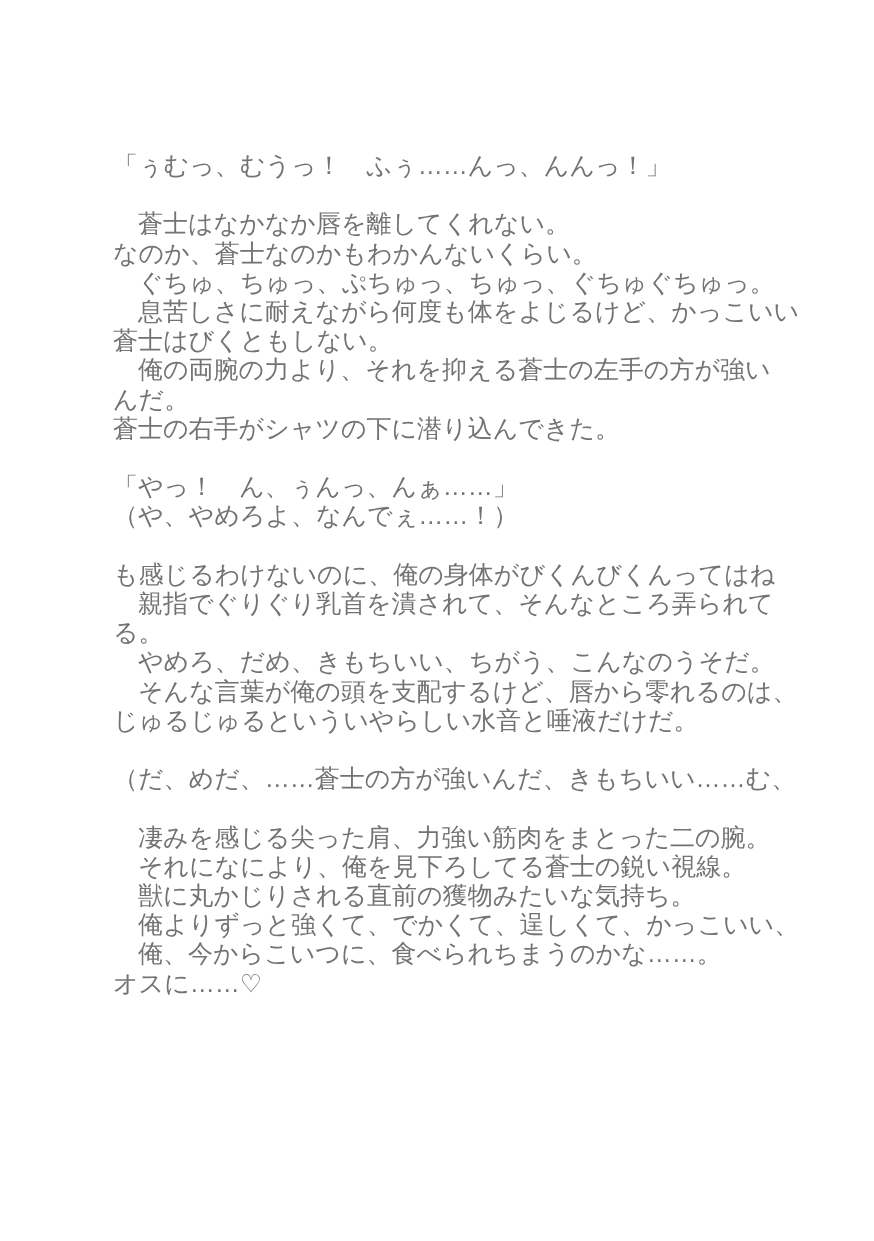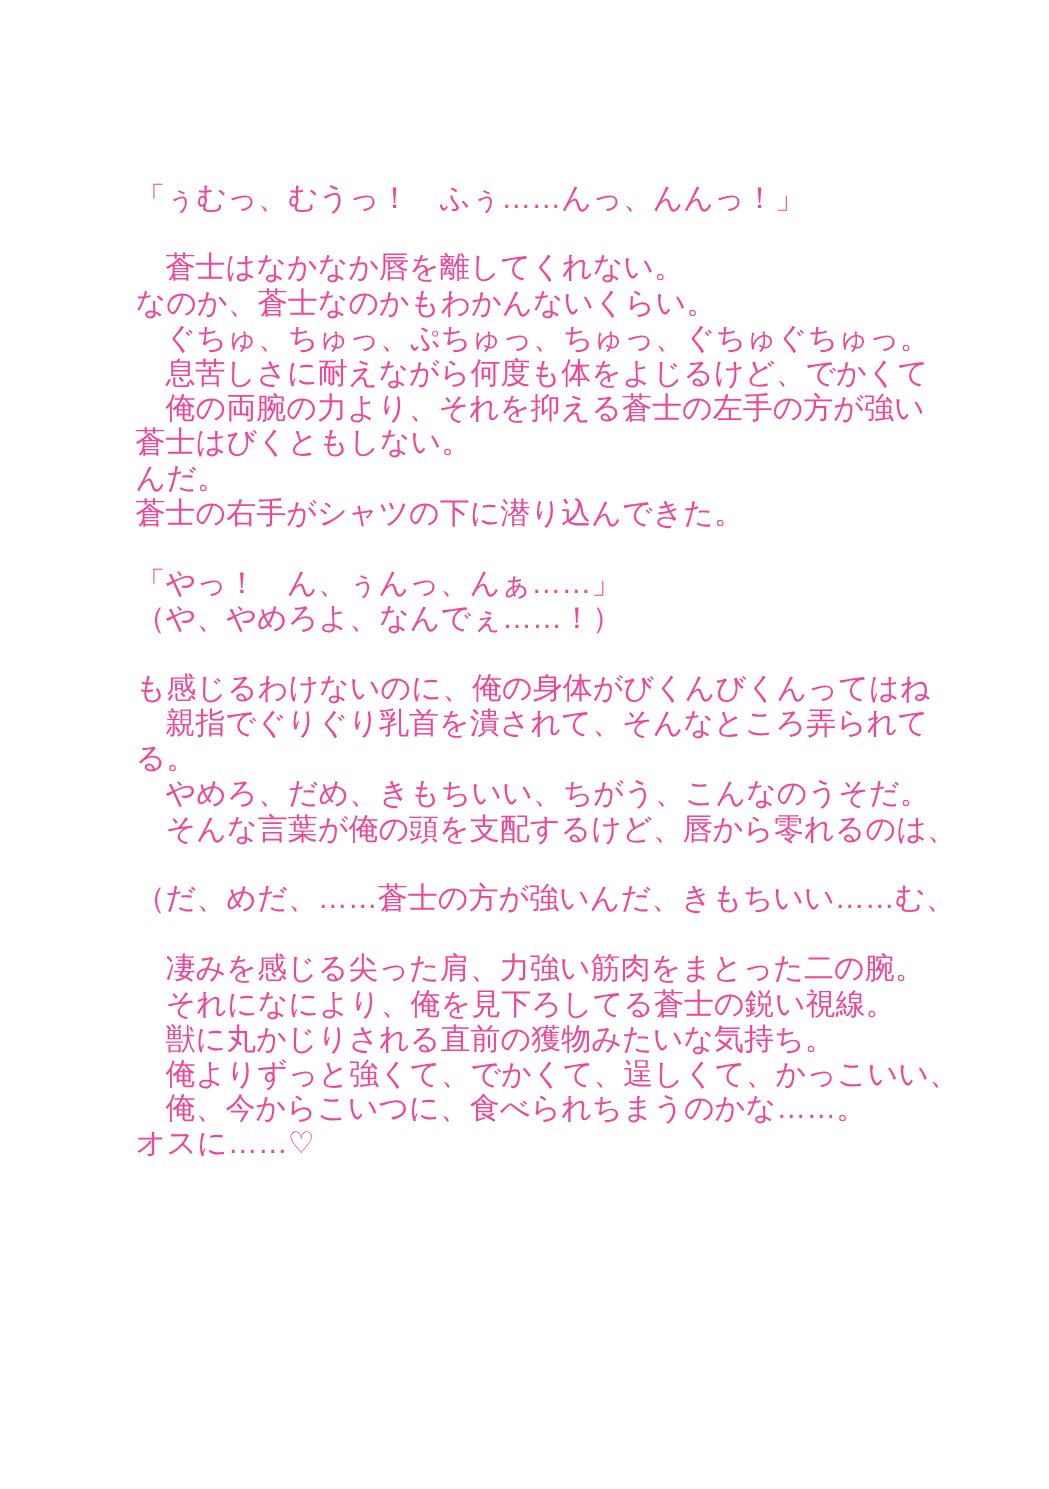--- a/index.html
+++ b/index.html
@@ -22,50 +22,51 @@
   .text-block {
     position: absolute;
     left: 113px;
     top: 151px;
     width: 670px;
   }
   .line {
     font-size: 25px;
     line-height: 29.2px;
     min-height: 29.2px;
-    color: #ec4899;
+    color: #737373;
     white-space: pre;
     letter-spacing: 0px;
     font-kerning: none;
   }
 </style>
 </head>
 <body>
 
 <div class="page">
   <div class="text-block">
     <div class="line">「ぅむっ、むうっ！　ふぅ……んっ、んんっ！」</div>
     <div class="line"></div>
     <div class="line">　蒼士はなかなか唇を離してくれない。</div>
     <div class="line">なのか、蒼士なのかもわかんないくらい。</div>
     <div class="line">　ぐちゅ、ちゅっ、ぷちゅっ、ちゅっ、ぐちゅぐちゅっ。</div>
-    <div class="line">　息苦しさに耐えながら何度も体をよじるけど、でかくて</div>
+    <div class="line">　息苦しさに耐えながら何度も体をよじるけど、かっこいい</div>
+    <div class="line">蒼士はびくともしない。</div>
     <div class="line">　俺の両腕の力より、それを抑える蒼士の左手の方が強い</div>
-    <div class="line">蒼士はびくともしない。</div>
     <div class="line">んだ。</div>
     <div class="line">蒼士の右手がシャツの下に潜り込んできた。</div>
     <div class="line"></div>
     <div class="line">「やっ！　ん、ぅんっ、んぁ……」</div>
     <div class="line">（や、やめろよ、なんでぇ……！）</div>
     <div class="line"></div>
     <div class="line">も感じるわけないのに、俺の身体がびくんびくんってはね</div>
     <div class="line">　親指でぐりぐり乳首を潰されて、そんなところ弄られて</div>
     <div class="line">る。</div>
     <div class="line">　やめろ、だめ、きもちいい、ちがう、こんなのうそだ。</div>
     <div class="line">　そんな言葉が俺の頭を支配するけど、唇から零れるのは、</div>
+    <div class="line">じゅるじゅるといういやらしい水音と唾液だけだ。</div>
     <div class="line"></div>
     <div class="line">（だ、めだ、……蒼士の方が強いんだ、きもちいい……む、</div>
     <div class="line"></div>
     <div class="line">　凄みを感じる尖った肩、力強い筋肉をまとった二の腕。</div>
     <div class="line">　それになにより、俺を見下ろしてる蒼士の鋭い視線。</div>
     <div class="line">　獣に丸かじりされる直前の獲物みたいな気持ち。</div>
     <div class="line">　俺よりずっと強くて、でかくて、逞しくて、かっこいい、</div>
     <div class="line">　俺、今からこいつに、食べられちまうのかな……。</div>
     <div class="line">オスに……♡</div>
   </div>

